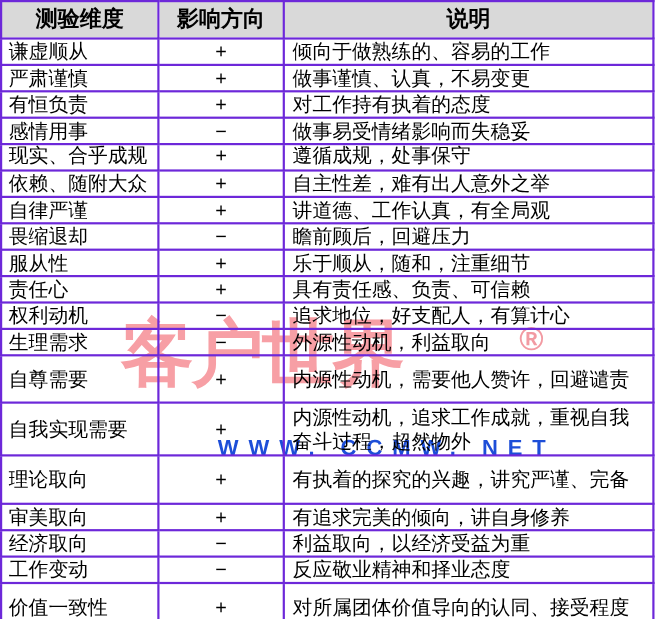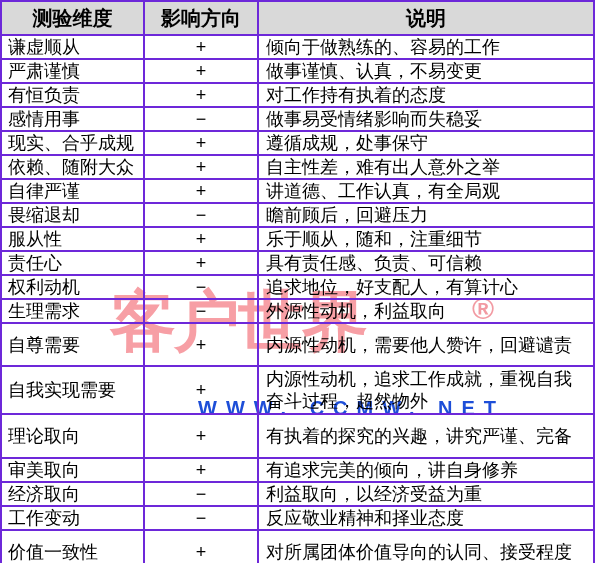--- a/index.html
+++ b/index.html
@@ -95,21 +95,21 @@
         <tr style="height: 23px;">
       <td class="c1">有恒负责</td>
       <td class="c2">+</td>
       <td class="c3">对工作持有执着的态度</td>
     </tr>
         <tr style="height: 23px;">
       <td class="c1">感情用事</td>
       <td class="c2">−</td>
       <td class="c3">做事易受情绪影响而失稳妥</td>
     </tr>
-        <tr style="height: 23px;">
+        <tr style="height: 23px; font-family: Liberation Mono, monospace;">
       <td class="c1">现实、合乎成规</td>
       <td class="c2">+</td>
       <td class="c3">遵循成规，处事保守</td>
     </tr>
         <tr style="height: 23px; padding-left: 44px;">
       <td class="c1">依赖、随附大众</td>
       <td class="c2">+</td>
       <td class="c3">自主性差，难有出人意外之举</td>
     </tr>
         <tr style="height: 23px;">

